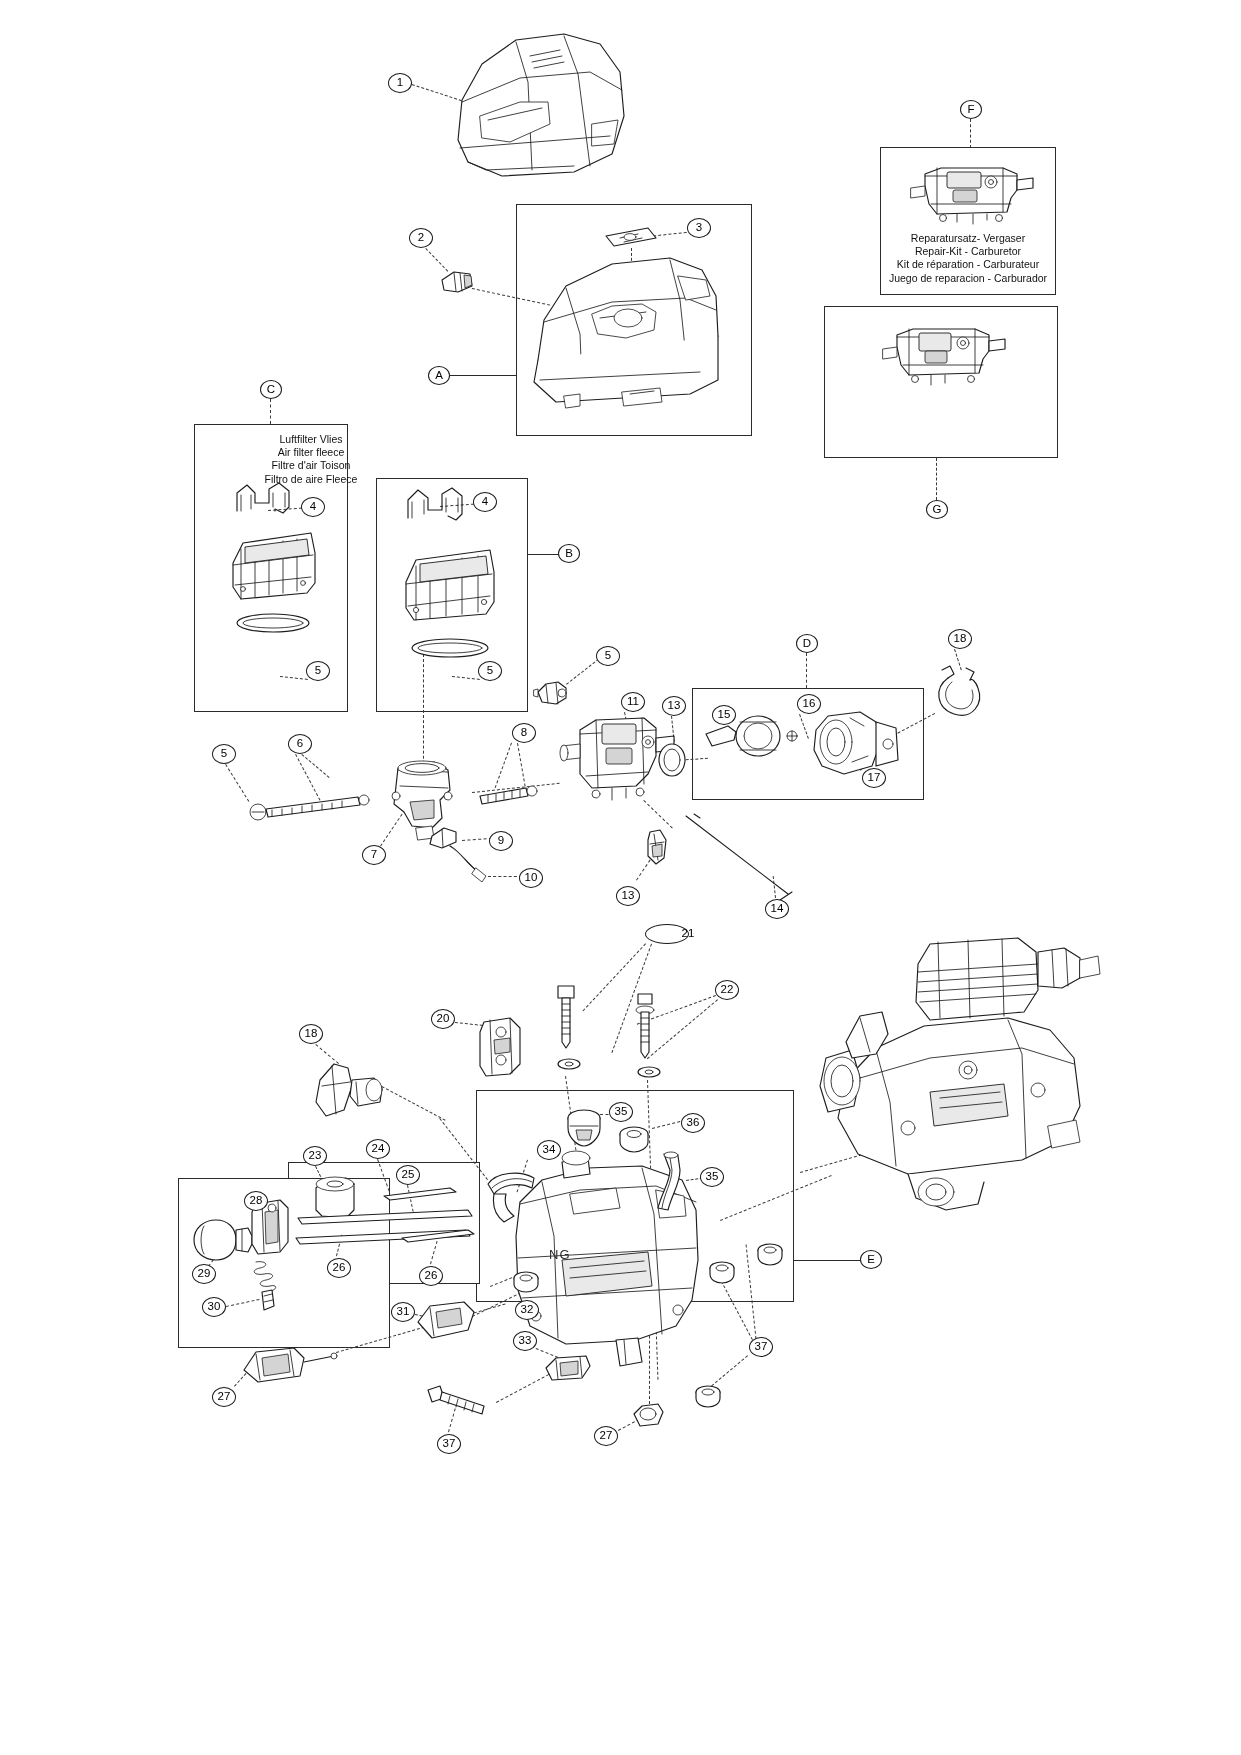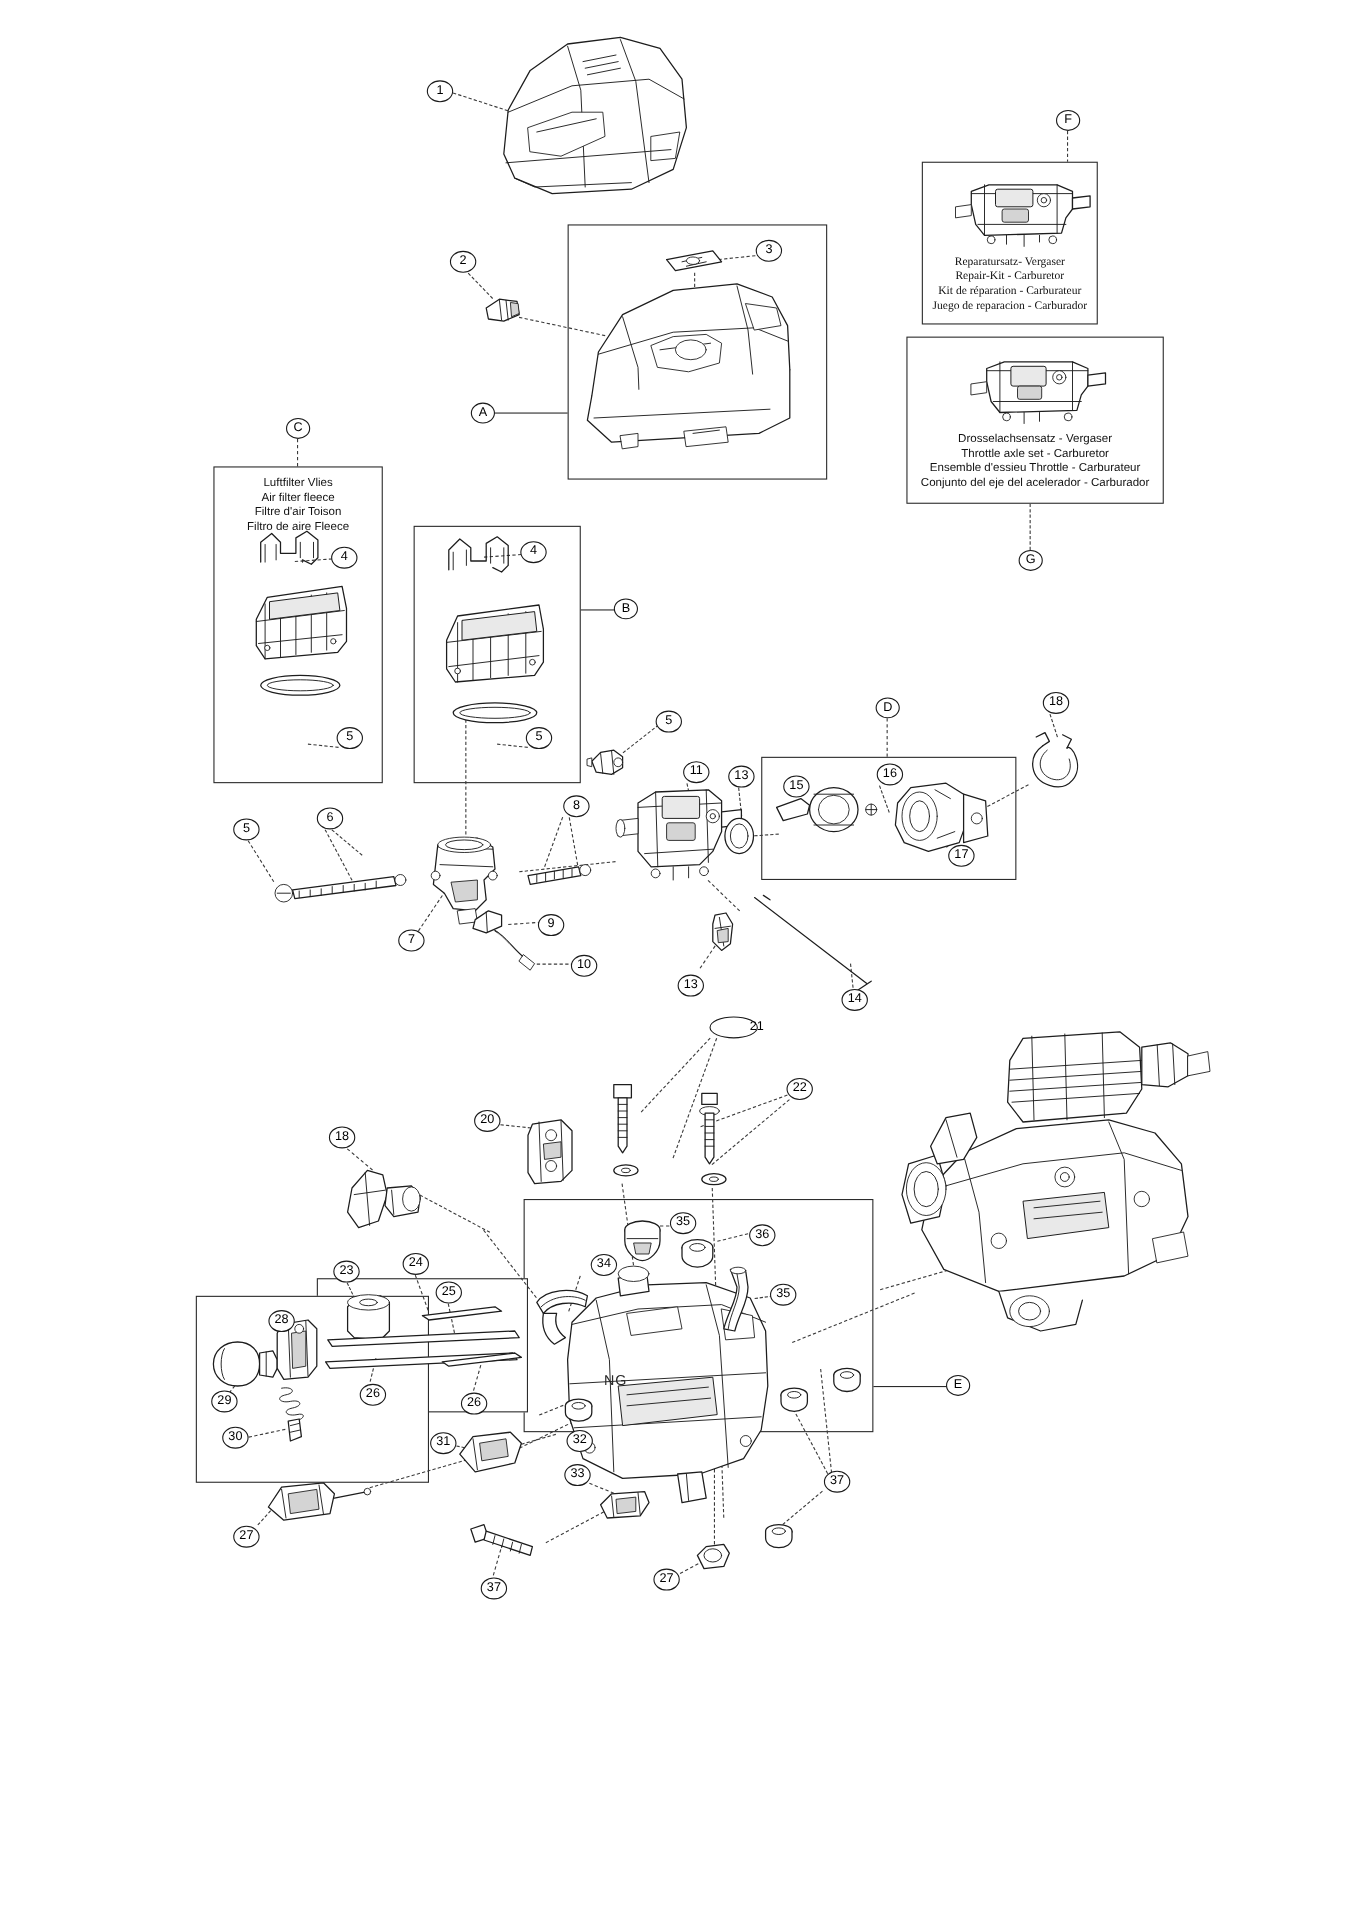--- a/index.html
+++ b/index.html
@@ -44,20 +44,21 @@
     z-index: 2;
   }
   .leader.solid { border-top: 1px solid #2a2a2a; }
   
   .group-box {
     position: absolute;
     border: 1.2px solid #2b2b2b;
     background: transparent;
     box-sizing: border-box;
     z-index: 1;
+    padding-left: 40px;
   }
   .kit-box {
     position: absolute;
     border: 1.2px solid #2b2b2b;
     background: #ffffff;
     box-sizing: border-box;
     z-index: 3;
     display: flex;
     flex-direction: column;
     align-items: center;
@@ -93,21 +94,21 @@
     letter-spacing: 1px;
     color: #2a2a2a;
     z-index: 5;
   }
 </style>
 </head>
 <body>
 
 <div id="sheet">
 
-  <div class="kit-box" style="left:838px; top:147px; width:160px; height:148px;font-family:Liberation Serif, serif;">
+  <div class="kit-box" style="left:880px; top:147px; width:176px; height:148px;">
     <div class="art" style="left:26px; top:8px;">
       <svg width="132" height="72" viewBox="0 0 132 72">
         <path class="lnf" d="M18 30 L18 18 L34 12 L96 12 L110 18 L110 34 L104 42 L100 56 L30 58 L22 48 Z"></path>
         <path class="ln2" d="M18 20 L110 20 M24 48 L104 48 M30 12 L30 58 M96 12 L96 56"></path>
         <rect class="shade" x="40" y="16" width="34" height="16" rx="2"></rect>
         <rect class="shade2" x="46" y="34" width="24" height="12" rx="2"></rect>
         <circle class="lnf2" cx="84" cy="26" r="6"></circle>
         <circle class="lnf2" cx="84" cy="26" r="2.5"></circle>
         <path class="lnf" d="M110 24 L126 22 L126 32 L110 34 Z"></path>
         <path class="lnf2" d="M4 32 L18 30 L18 40 L4 42 Z"></path>
@@ -137,26 +138,20 @@
         <rect class="shade2" x="48" y="36" width="22" height="12" rx="2"></rect>
         <circle class="lnf2" cx="86" cy="28" r="6"></circle>
         <circle class="lnf2" cx="86" cy="28" r="2.5"></circle>
         <path class="lnf" d="M112 26 L128 24 L128 34 L112 36 Z"></path>
         <path class="lnf2" d="M6 34 L20 32 L20 42 L6 44 Z"></path>
         <circle class="lnf2" cx="38" cy="64" r="3.5"></circle>
         <circle class="lnf2" cx="94" cy="64" r="3.5"></circle>
         <path class="ln2" d="M54 60 L54 70 M68 60 L68 68"></path>
       </svg>
     </div>
-    <div class="kit-caption" style="margin-top:86px;">
-      <div>Drosselachsensatz - Vergaser</div>
-      <div>Throttle axle set - Carburetor</div>
-      <div>Ensemble d'essieu Throttle - Carburateur</div>
-      <div>Conjunto del eje del acelerador - Carburador</div>
-    </div>
   </div>
   <div class="bubble letter" style="left:926px; top:500px;">
     <span>G</span>
   </div>
   <div class="leader" style="left:937px; top:458px; width:42px; transform:rotate(90deg);"></div>
 
   <div class="group-box" style="left:194px; top:424px; width:154px; height:288px; background:#fff;">
     <div class="fleece-caption" style="top:8px;">
       <div>Luftfilter Vlies</div>
       <div>Air filter fleece</div>

